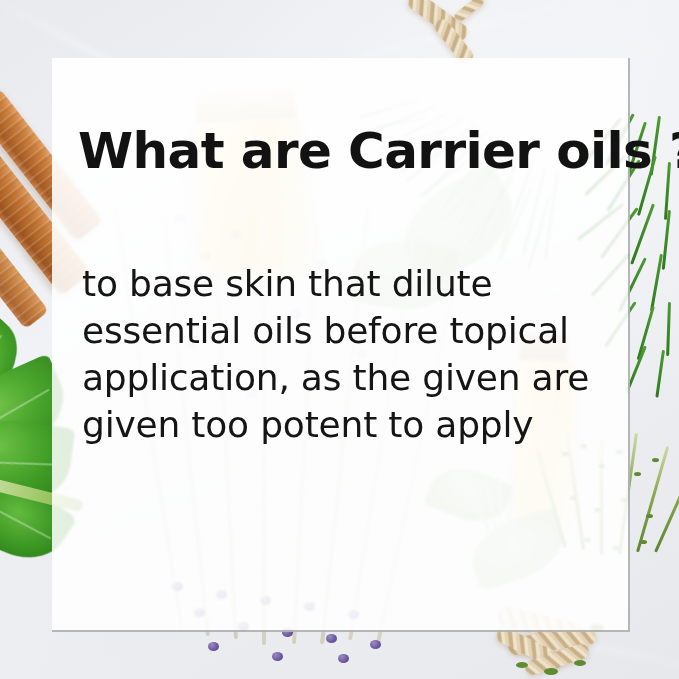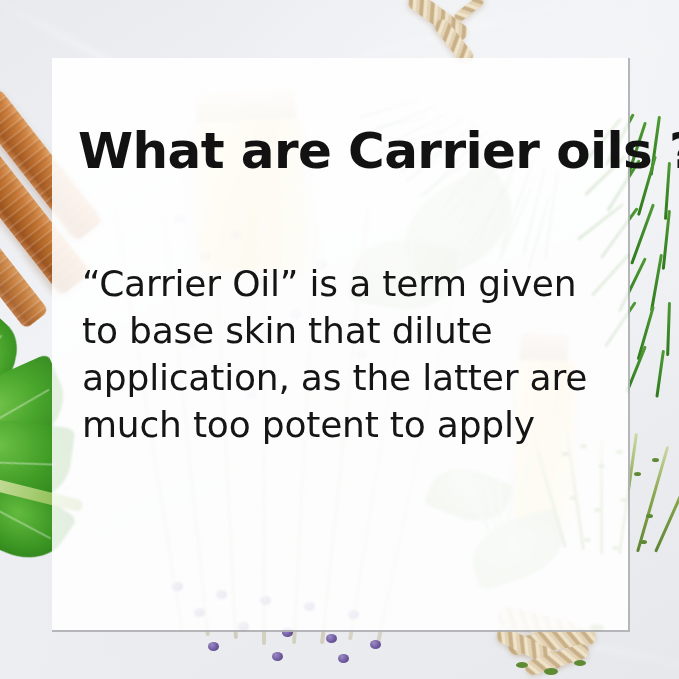--- a/index.html
+++ b/index.html
@@ -413,20 +413,20 @@
     </div>
 
   </div>
 
   <div class="card">
     <div class="card-sheen"></div>
 
     <h1 class="headline">What are Carrier oils ?</h1>
 
     <p class="bodytext">
-      <span class="ln">“Carrier Oil” is a term given</span>
       <span class="ln">to base skin that dilute</span>
-      <span class="ln">application, as the latter are</span>
-      <span class="ln">much too potent to apply</span>
+      <span class="ln">essential oils before topical</span>
+      <span class="ln">application, as the given are</span>
+      <span class="ln">given too potent to apply</span>
     </p>
   </div>
 
 </div>
 
 </body></html>

